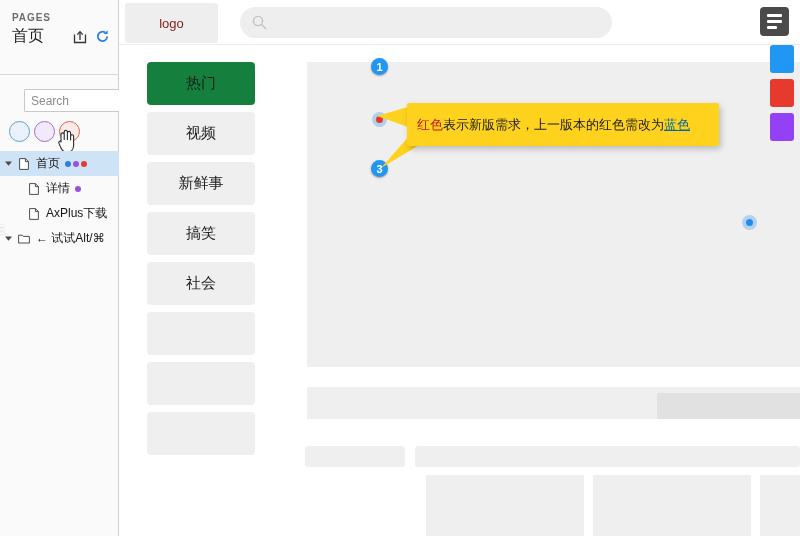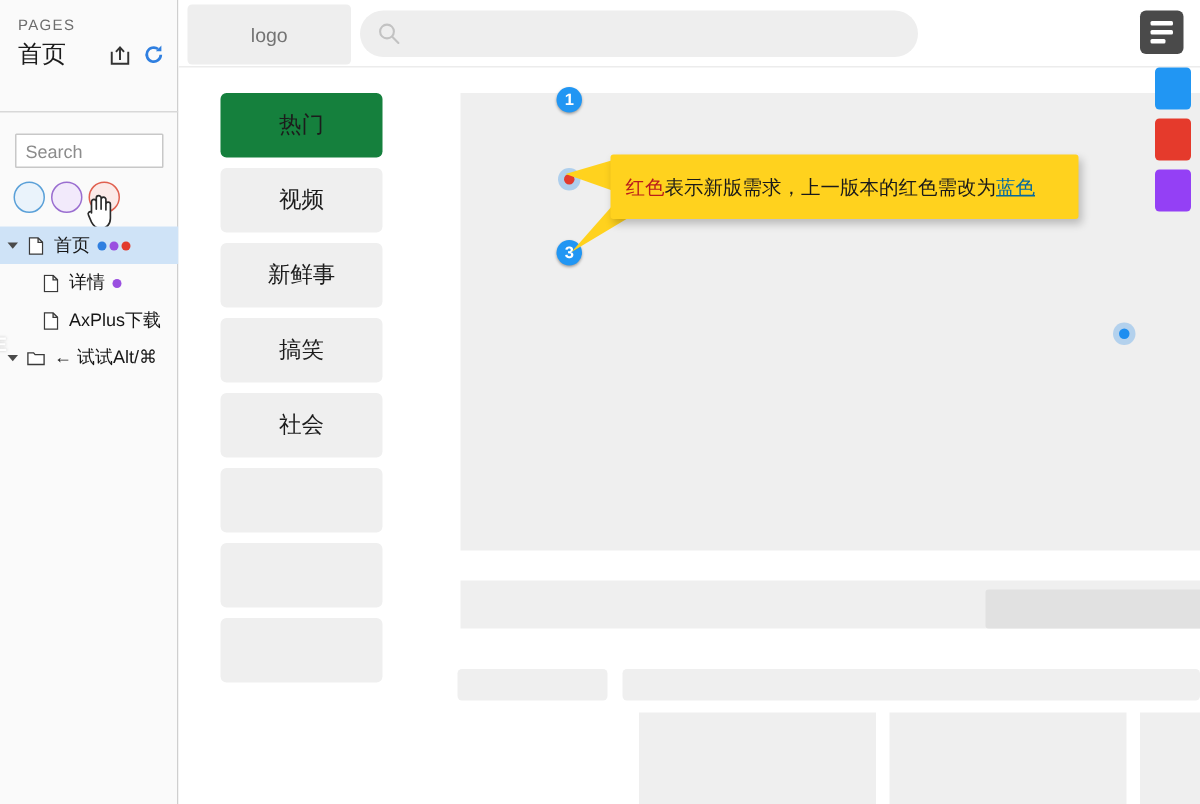--- a/index.html
+++ b/index.html
@@ -12,35 +12,35 @@
   }
   #app { position: relative; width: 800px; height: 536px; background: #fff; overflow: hidden; }
 
   
   .left-panel {
     position: absolute; left: 0; top: 0; width: 119px; height: 536px;
     background: #fafafa; border-right: 1px solid #cfcfcf;
   }
   .panel-header { padding: 12px 0 0 12px; }
   .panel-eyebrow {
-    font-size: 10px; letter-spacing: 0.9px; color: #6d6d6d; font-weight: normal;
+    font-size: 10px; letter-spacing: 0.9px; color: #6d6d6d; font-weight: bold;
   }
   .panel-titlerow {
     display: flex; align-items: center; margin-top: 3px; padding-right: 8px;
   }
   .panel-title { font-size: 16px; color: #1c1c1c; font-weight: normal; }
   .hdr-icons { margin-left: auto; display: flex; align-items: center; gap: 8px; }
   .icon-export { width: 14px; height: 14px; display: block; }
   .icon-refresh { width: 15px; height: 15px; display: block; }
 
   .panel-divider {
     position: absolute; left: 0; top: 74px; width: 119px; height: 1px; background: #d8d8d8;
   }
 
-  .search-wrap { position: absolute; left: 10px; top: 89px; width: 99px; }
+  .search-wrap { position: absolute; left: 24px; top: 89px; width: 99px; }
   .search-box {
     width: 99px; height: 23px; background: #fff;
     border: 1px solid #c8c8c8; border-radius: 1px;
     font-size: 12px; color: #8c8c8c; padding: 0 6px;
     font-family: "Liberation Sans", sans-serif;
     line-height: 21px;
   }
   .search-box::placeholder { color: #8c8c8c; }
 
   .swatch-row { position: absolute; left: 9px; top: 121px; display: flex; gap: 4px; }
@@ -77,24 +77,24 @@
   
   .canvas {
     position: absolute; left: 119px; top: 0; right: 0; bottom: 0;
     background: #ffffff; overflow: hidden;
   }
   .topbar {
     position: absolute; left: 0; top: 0; width: 681px; height: 45px;
     background: #ffffff; border-bottom: 1px solid #ececec;
   }
   .logo-box {
-    position: absolute; left: 6px; top: 3px; width: 109px; height: 40px;
+    position: absolute; left: 6px; top: 3px; width: 93px; height: 40px;
     background: #eeeeee; border-radius: 3px;
     display: flex; align-items: center; justify-content: center;
-    font-size: 13px; color: #737373;
+    font-size: 13px; color: #7f1d1d;
   }
   .searchbar {
     position: absolute; left: 121px; top: 7px; width: 372px; height: 31px;
     background: #eeeeee; border-radius: 16px;
   }
   .searchbar .mag { position: absolute; left: 12px; top: 8px; width: 15px; height: 15px; }
 
   .list-btn {
     position: absolute; left: 641px; top: 7px; width: 29px; height: 29px;
     background: #4a4a4a; border-radius: 4px;

